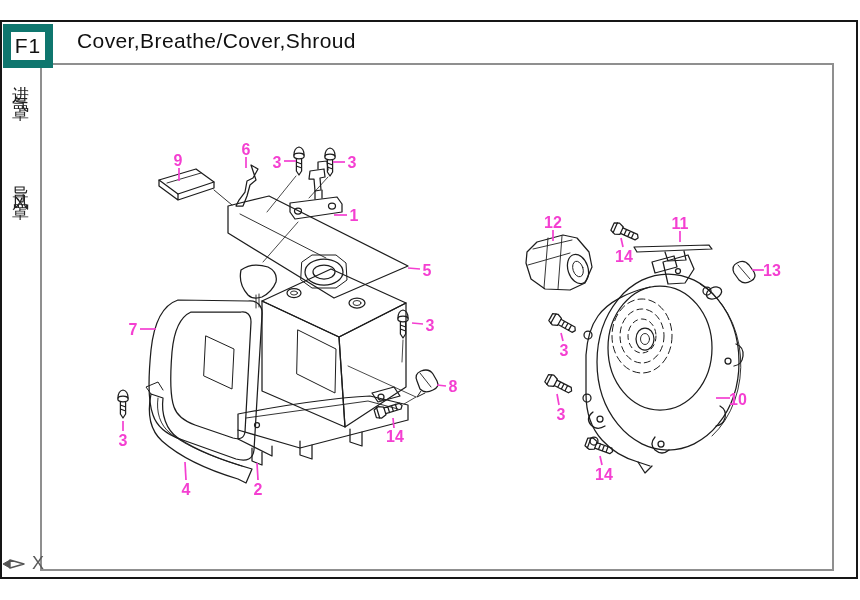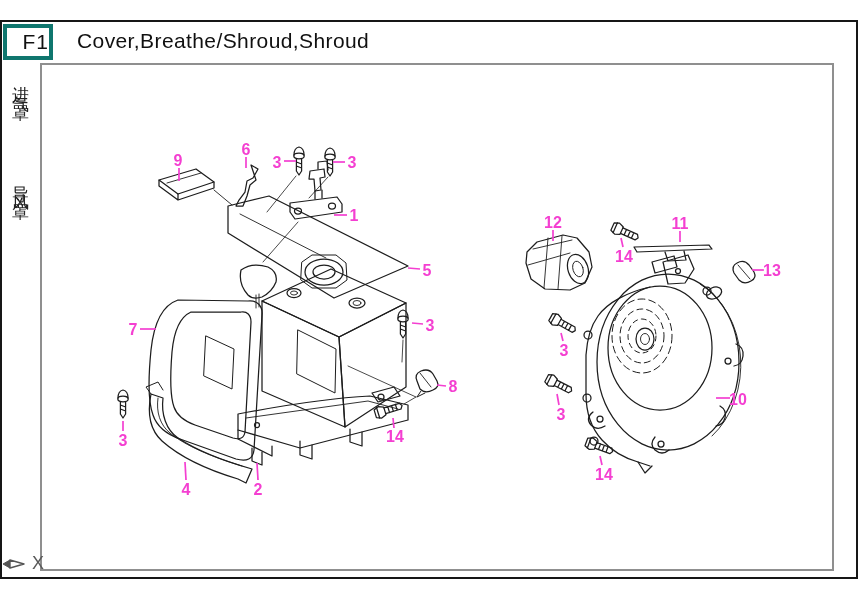--- a/index.html
+++ b/index.html
@@ -1,22 +1,22 @@
 <!DOCTYPE html>
 <html><head>
 <meta charset="utf-8">
 <style>
   html,body{margin:0;padding:0;background:#ffffff;}
   body{width:860px;height:600px;position:relative;overflow:hidden;
        font-family:"Liberation Sans",sans-serif;color:#111;}
   .outer-border{position:absolute;left:0;top:20px;width:858px;height:559px;
        border:2px solid #161616;box-sizing:border-box;background:#fff;}
-  .code-box{position:absolute;left:3px;top:24px;width:50px;height:36px;
-       border:4px solid #0f766e;box-sizing:border-box;background:#fff;
-       display:flex;align-items:center;justify-content:flex-end;
+  .code-box{position:absolute;left:3px;top:24px;width:50px;height:44px;
+       border:8px solid #0f766e;box-sizing:border-box;background:#fff;
+       display:flex;align-items:center;justify-content:center;
        font-size:21px;letter-spacing:1px;z-index:3;}
   .page-title{position:absolute;left:77px;top:29px;font-size:21px;
        letter-spacing:0.4px;color:#101010;z-index:3;white-space:nowrap;}
   .inner-box{position:absolute;left:40px;top:63px;width:794px;height:508px;
        border:2px solid #8f8f8f;box-sizing:border-box;background:#fff;z-index:1;}
   .side-label{position:absolute;left:9px;writing-mode:vertical-rl;
        text-orientation:upright;font-size:17px;letter-spacing:9px;
        color:#222;z-index:2;}
   .side-top{top:73px;}
   .side-bottom{top:172px;}
@@ -30,21 +30,21 @@
 <body>
 
 <div class="page">
 
   <div class="outer-border"></div>
 
   <div class="code-box">
     <span>F1</span>
   </div>
 
-  <div class="page-title">Cover,Breathe/Shroud,Shroud</div>
+  <div class="page-title">Cover,Breathe/Cover,Shroud</div>
 
   <div class="inner-box"></div>
 
   <div class="side-label side-top">进气罩</div>
   <div class="side-label side-bottom">导风罩</div>
 
   <div class="footer-mark">
     <svg width="26" height="18" viewBox="0 0 26 18">
       <path d="M1,9 L8,5 L8,13 Z" fill="#555" stroke="#555" stroke-width="1"></path>
       <path d="M8,5 L22,9 L8,13 Z" fill="#fff" stroke="#555" stroke-width="1.4" stroke-linejoin="round"></path>

